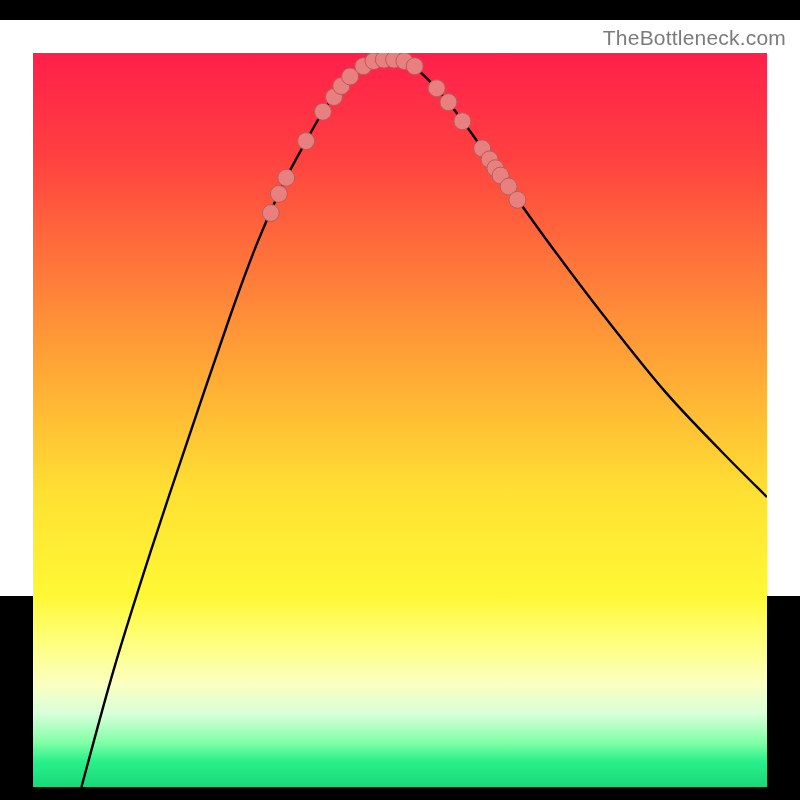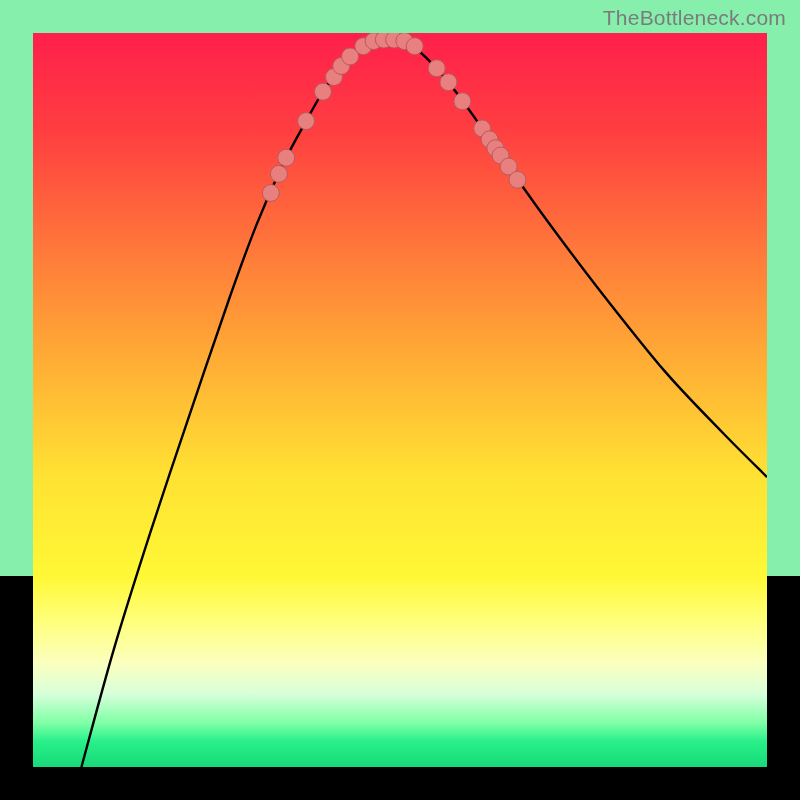--- a/index.html
+++ b/index.html
@@ -8,21 +8,22 @@
     width: 800px;
     height: 800px;
     background: #000;
     overflow: hidden;
     font-family: Arial, Helvetica, sans-serif;
   }
   .stage {
     position: relative;
     width: 800px;
     height: 576px;
-    background: #86efac;
+    background: #ffffff;
+    margin-top: 20px;
   }
   .watermark {
     position: absolute;
     top: 6px;
     right: 14px;
     color: #7b7b7b;
     font-size: 21px;
     font-weight: 400;
     letter-spacing: 0.2px;
     z-index: 10;

